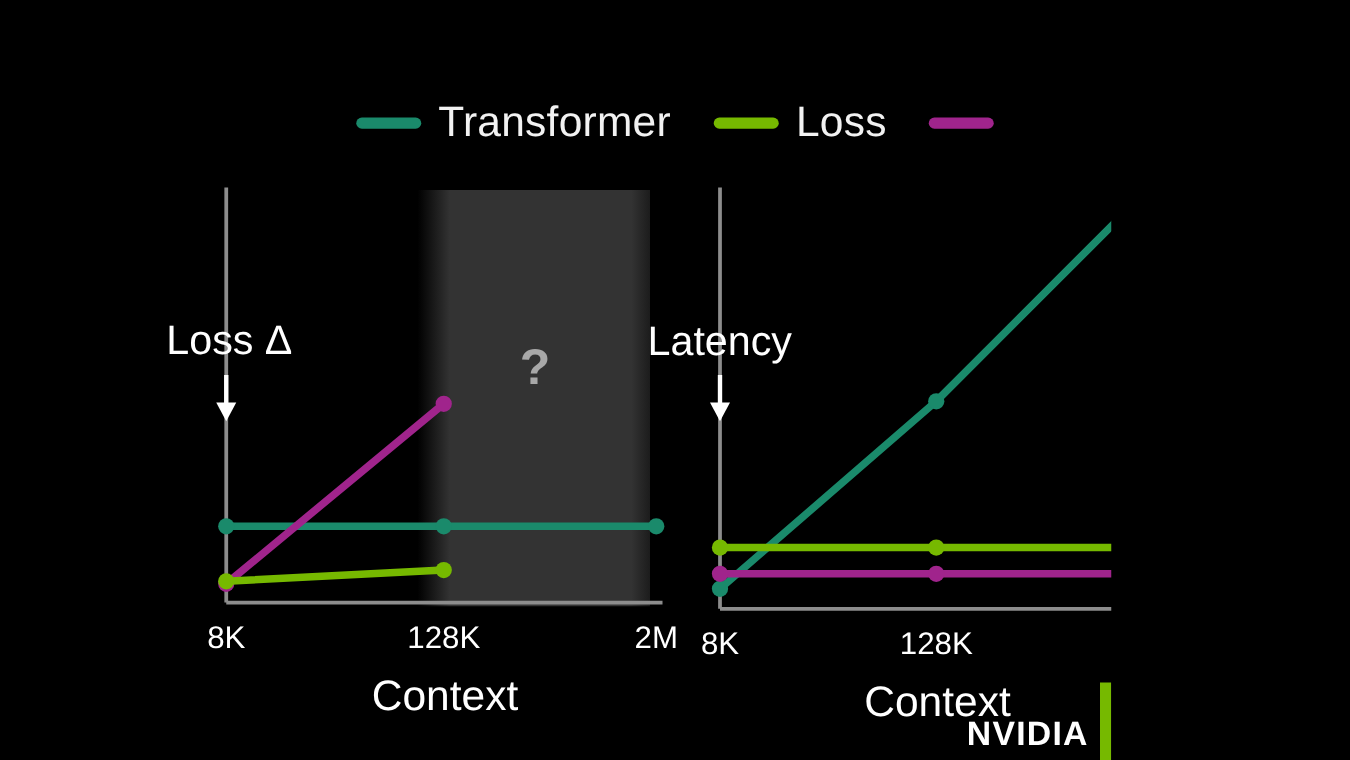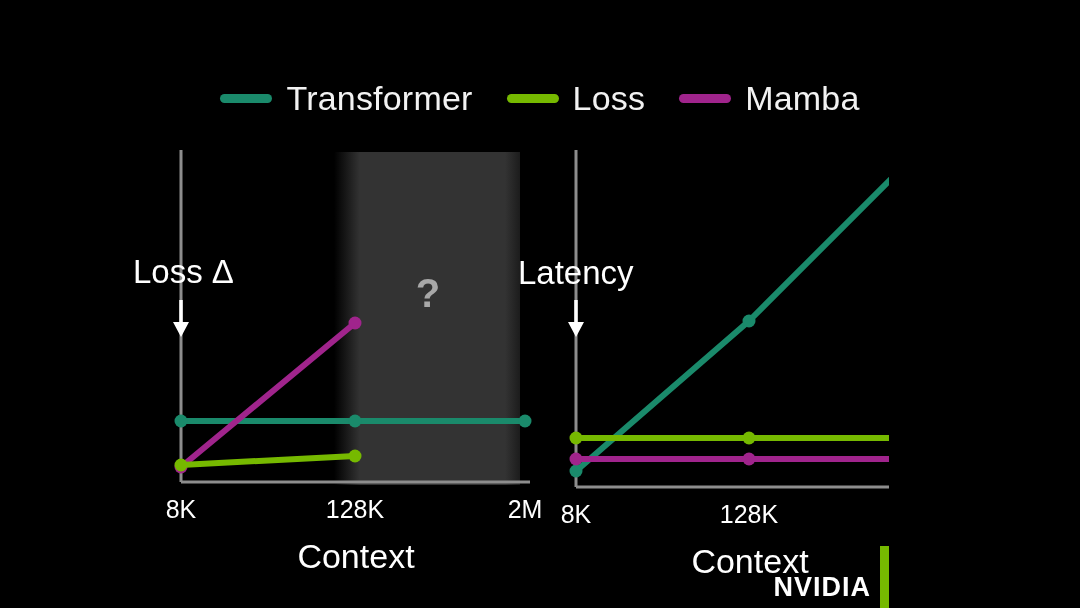--- a/index.html
+++ b/index.html
@@ -142,21 +142,20 @@
     <div class="legend-entry">
       <span class="legend-swatch" id="sw-0" style="background: rgb(26, 138, 107);"></span>
       <span class="legend-label">Transformer</span>
     </div>
     <div class="legend-entry">
       <span class="legend-swatch" id="sw-1" style="background: rgb(118, 185, 0);"></span>
       <span class="legend-label">Loss</span>
     </div>
     <div class="legend-entry">
       <span class="legend-swatch" id="sw-2" style="background: rgb(160, 36, 140);"></span>
-      <span class="legend-label">Mamba</span>
     </div>
   </div>
 
   <div class="chart" id="chart-loss">
     <svg class="chart-svg" width="440" height="440" viewBox="0 0 440 440">
 
       <defs>
         <linearGradient id="fadeL" x1="0" y1="0" x2="1" y2="0">
           <stop offset="0" stop-color="#333333" stop-opacity="0"></stop>
           <stop offset="0.14" stop-color="#333333" stop-opacity="1"></stop>

